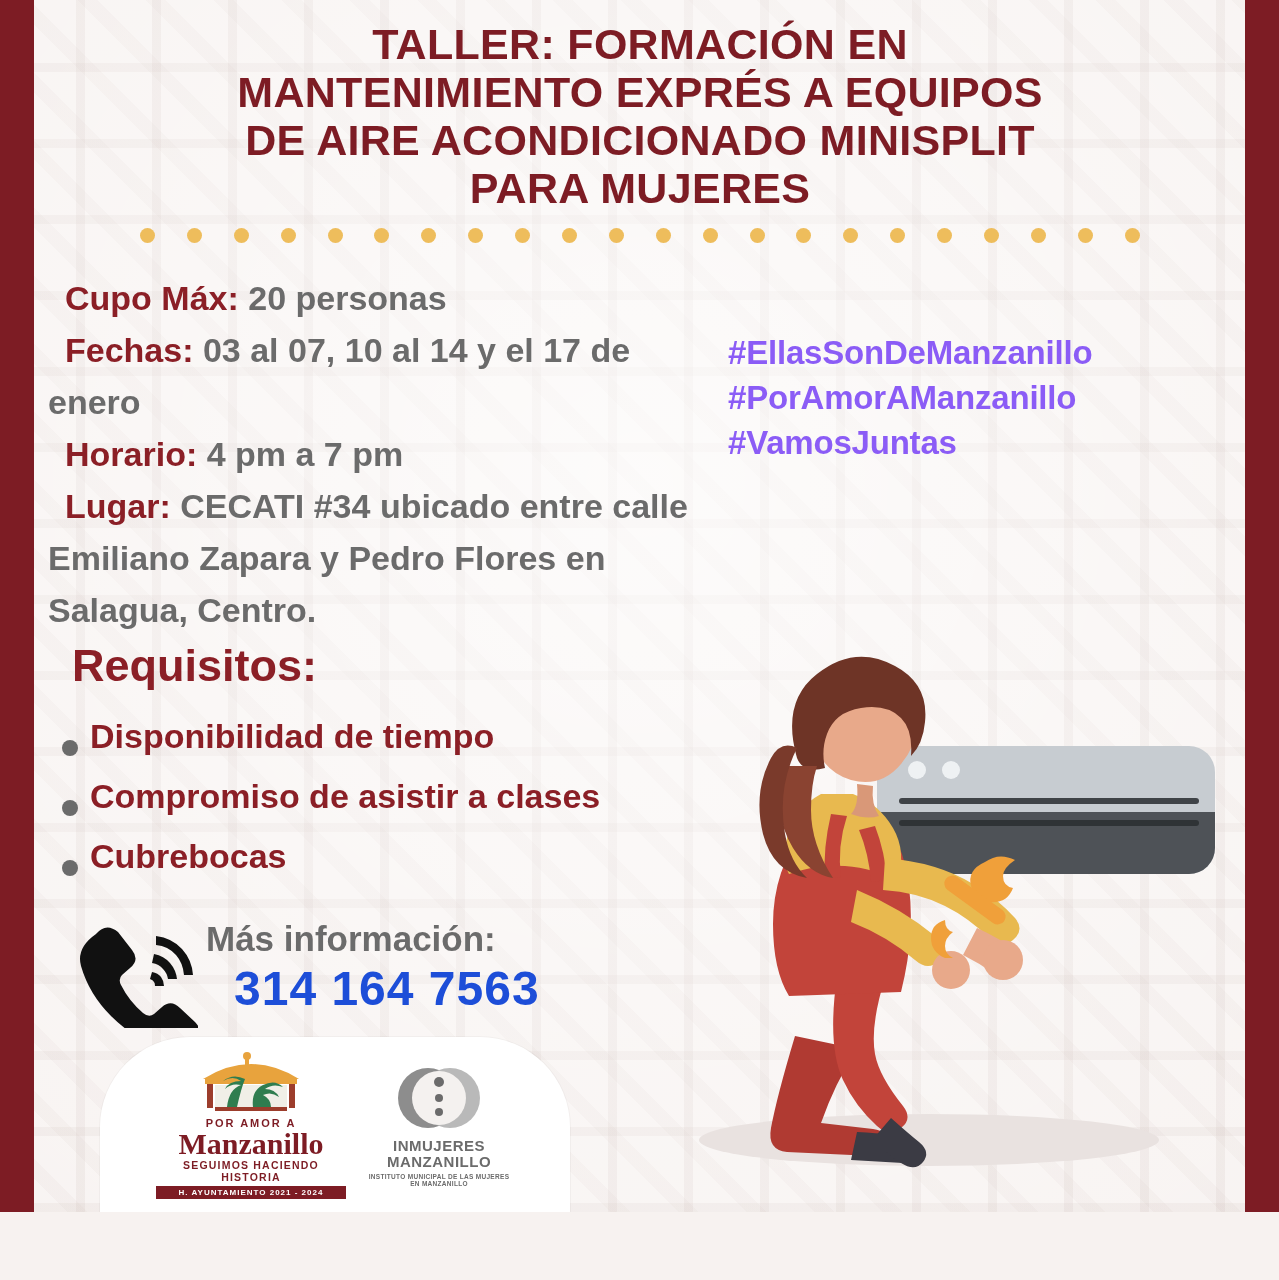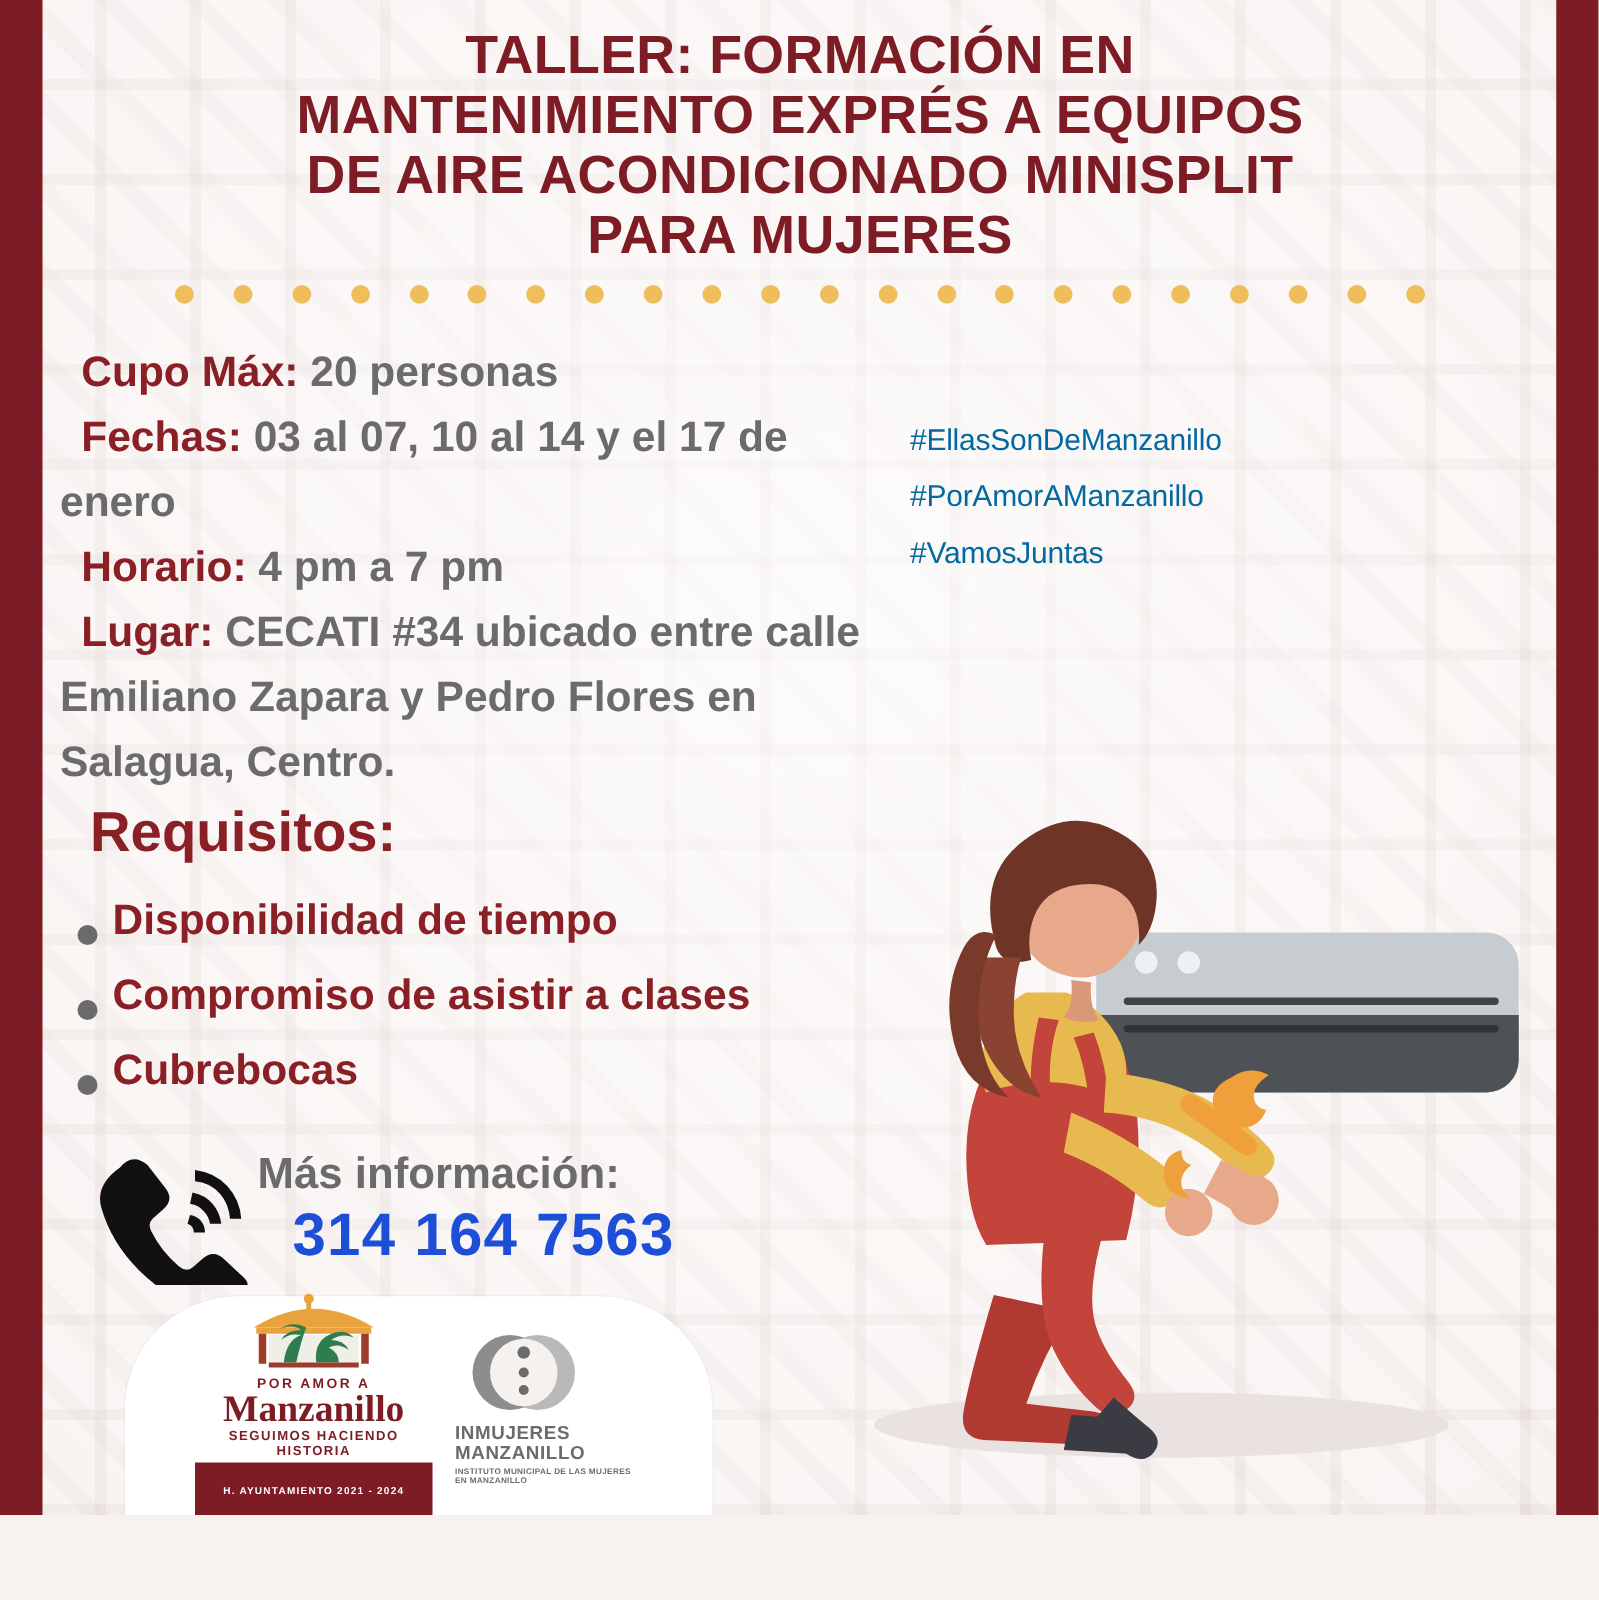--- a/index.html
+++ b/index.html
@@ -111,23 +111,23 @@
   #info-block .row {
     margin: 0;
   }
 
   
   #hashtags {
     position: absolute;
     top: 330px;
     left: 728px;
     width: 540px;
-    color: #0369a1;
-    font-weight: normal;
-    font-size: 24px;
+    color: #8b5cf6;
+    font-weight: bold;
+    font-size: 33px;
     line-height: 45px;
     letter-spacing: -0.2px;
   }
 
   
   #requisitos-title {
     position: absolute;
     top: 640px;
     left: 72px;
     color: #8b1f26;
@@ -237,25 +237,25 @@
     color: #7d1c24;
     letter-spacing: 1.2px;
   }
   #logo-manzanillo .mz-foot {
     margin-top: 3px;
     font-size: 8px;
     font-weight: bold;
     color: #ffffff;
     background: #7d1c24;
     letter-spacing: 1px;
-    padding: 18px 0;
+    padding: 2px 0;
   }
   #logo-inmujeres {
     width: 150px;
-    text-align: left;
+    text-align: center;
   }
   #logo-inmujeres .inm-name {
     font-size: 15px;
     font-weight: bold;
     color: #6b6b6b;
     line-height: 16px;
     letter-spacing: 0.5px;
   }
   #logo-inmujeres .inm-sub {
     font-size: 6.5px;

